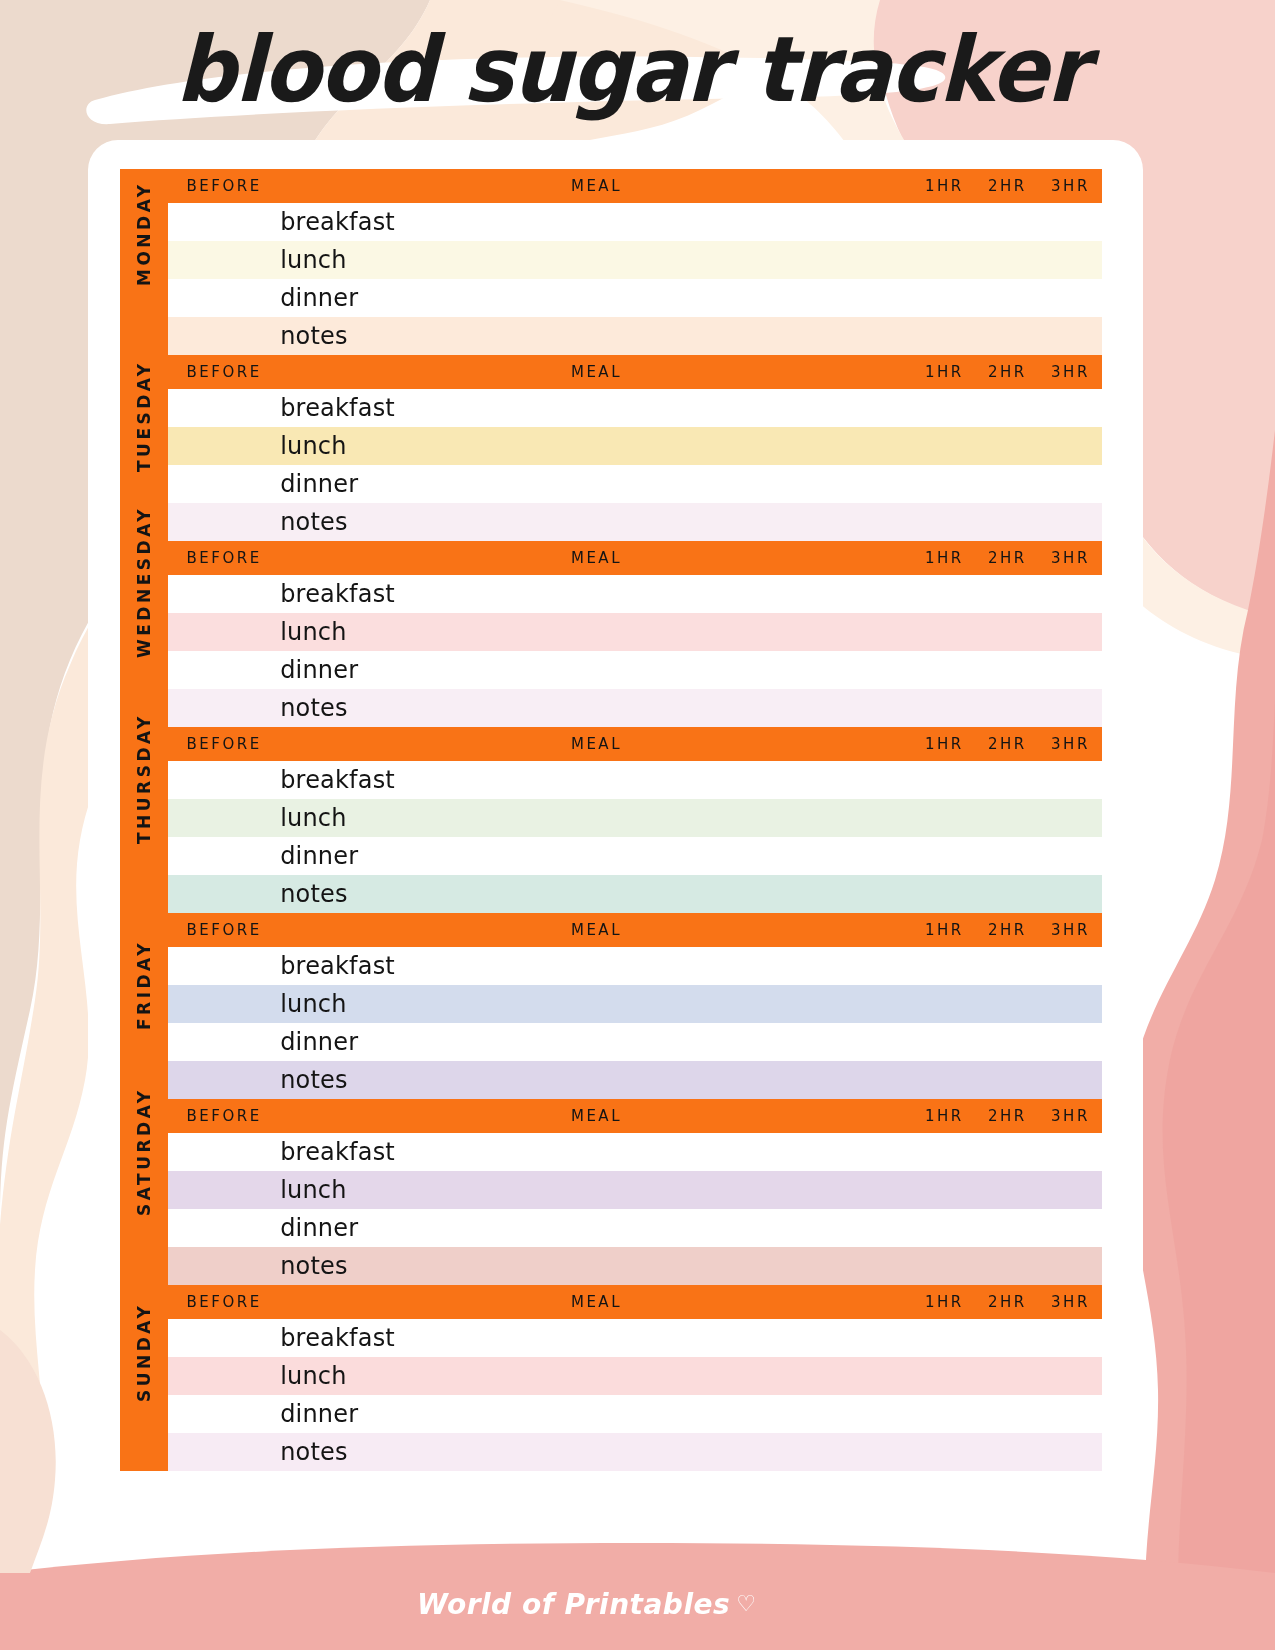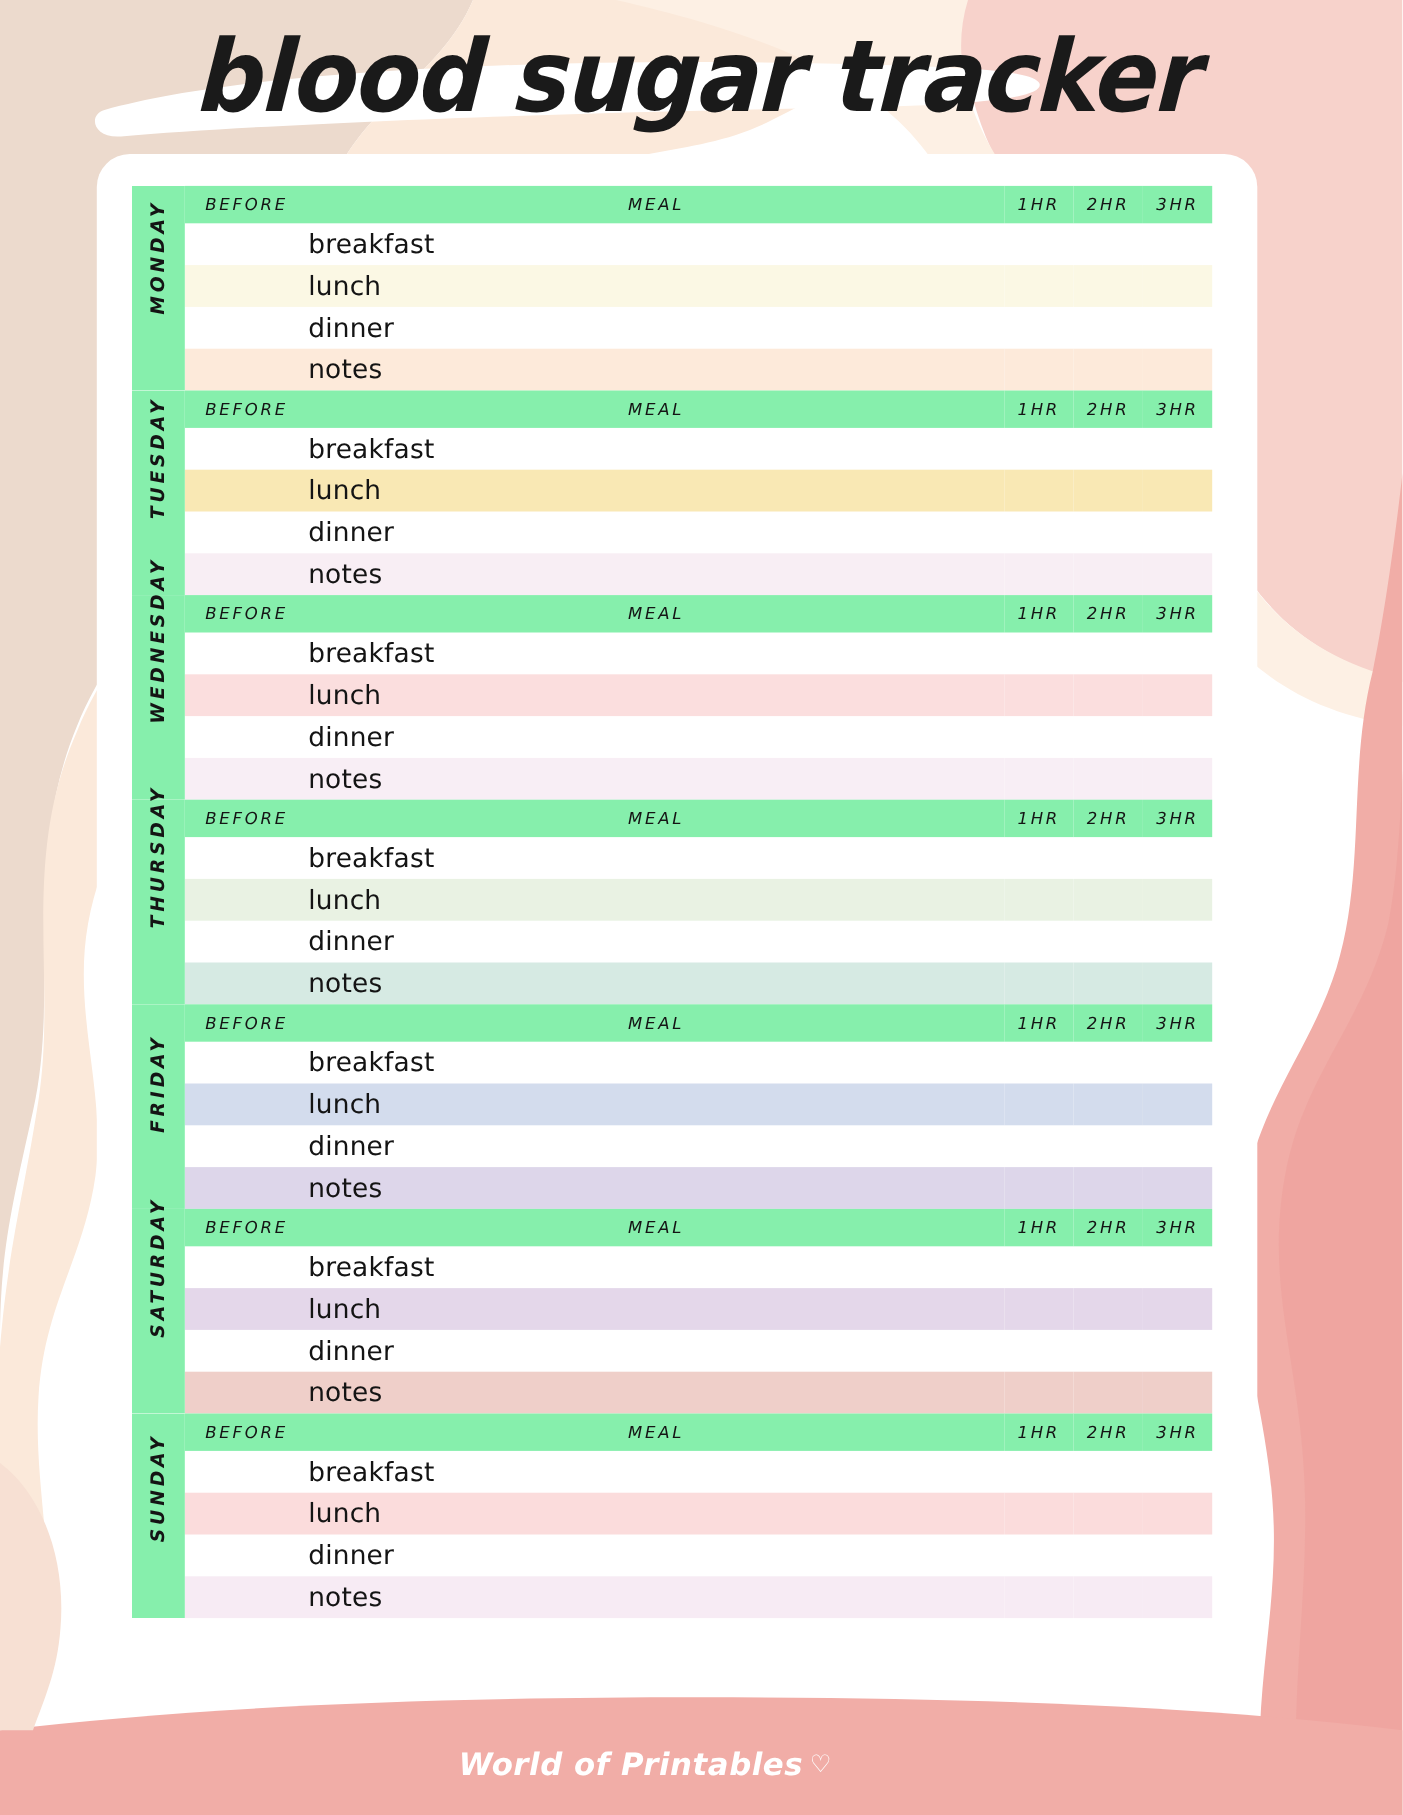--- a/index.html
+++ b/index.html
@@ -85,27 +85,26 @@
     letter-spacing:3.5px;
     color:#141414;
     font-family:"DejaVu Sans", sans-serif;
   }
 
   
   tr.hdr td {
     height:34px;
     border-top:3px solid #1c1c1c;
     border-bottom:2px solid #555;
-    background:#86efac;
+    background:#f97316;
     text-align:center;
     font-size:15px;
     font-weight:bold;
     letter-spacing:2.5px;
     color:#141414;
-    font-style:italic;
   }
   tr.hdr td.h-before { border-right:2px solid #2a2a2a; border-left:2px solid #2a2a2a; }
   tr.hdr td.h-meal   { border-right:2px solid #2a2a2a; }
   tr.hdr td.h-hr     { border-right:2px solid #2a2a2a; }
   tr.hdr td.h-hr.last{ border-right:3px solid #1c1c1c; }
 
   
   tr.drow td { height:38px; }
   td.cell-before {
     border-left:2px solid #777;

